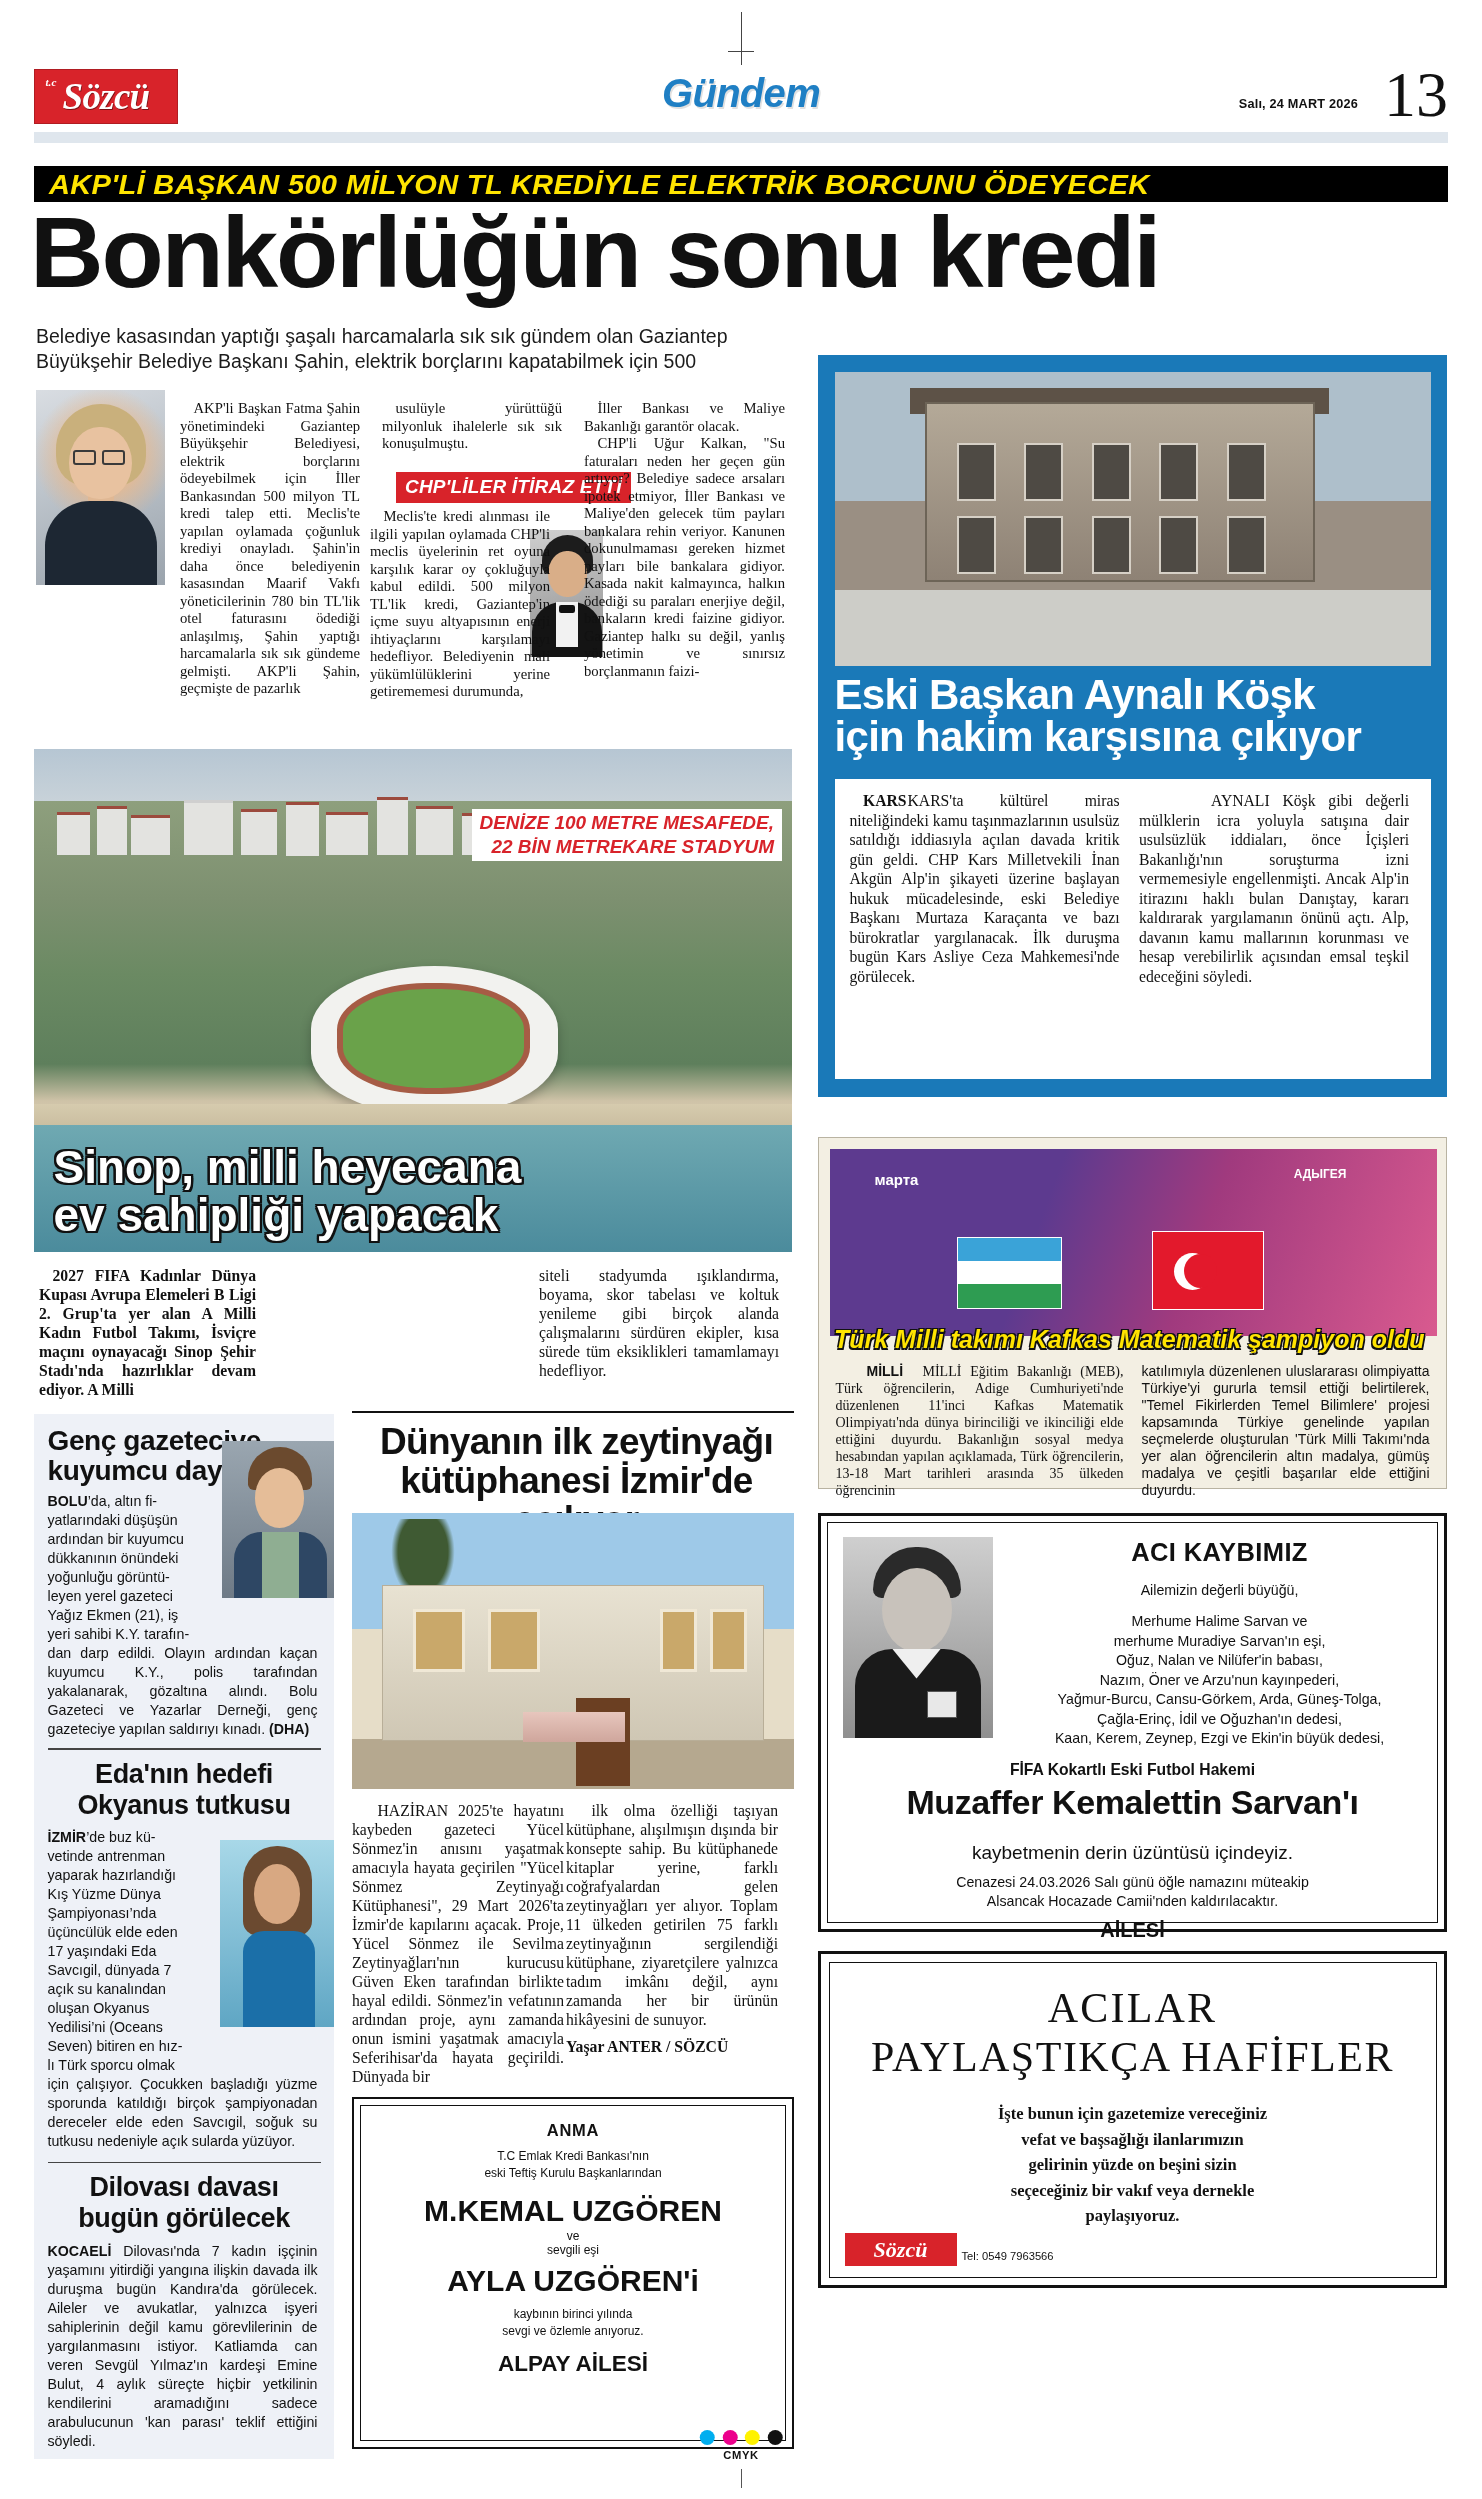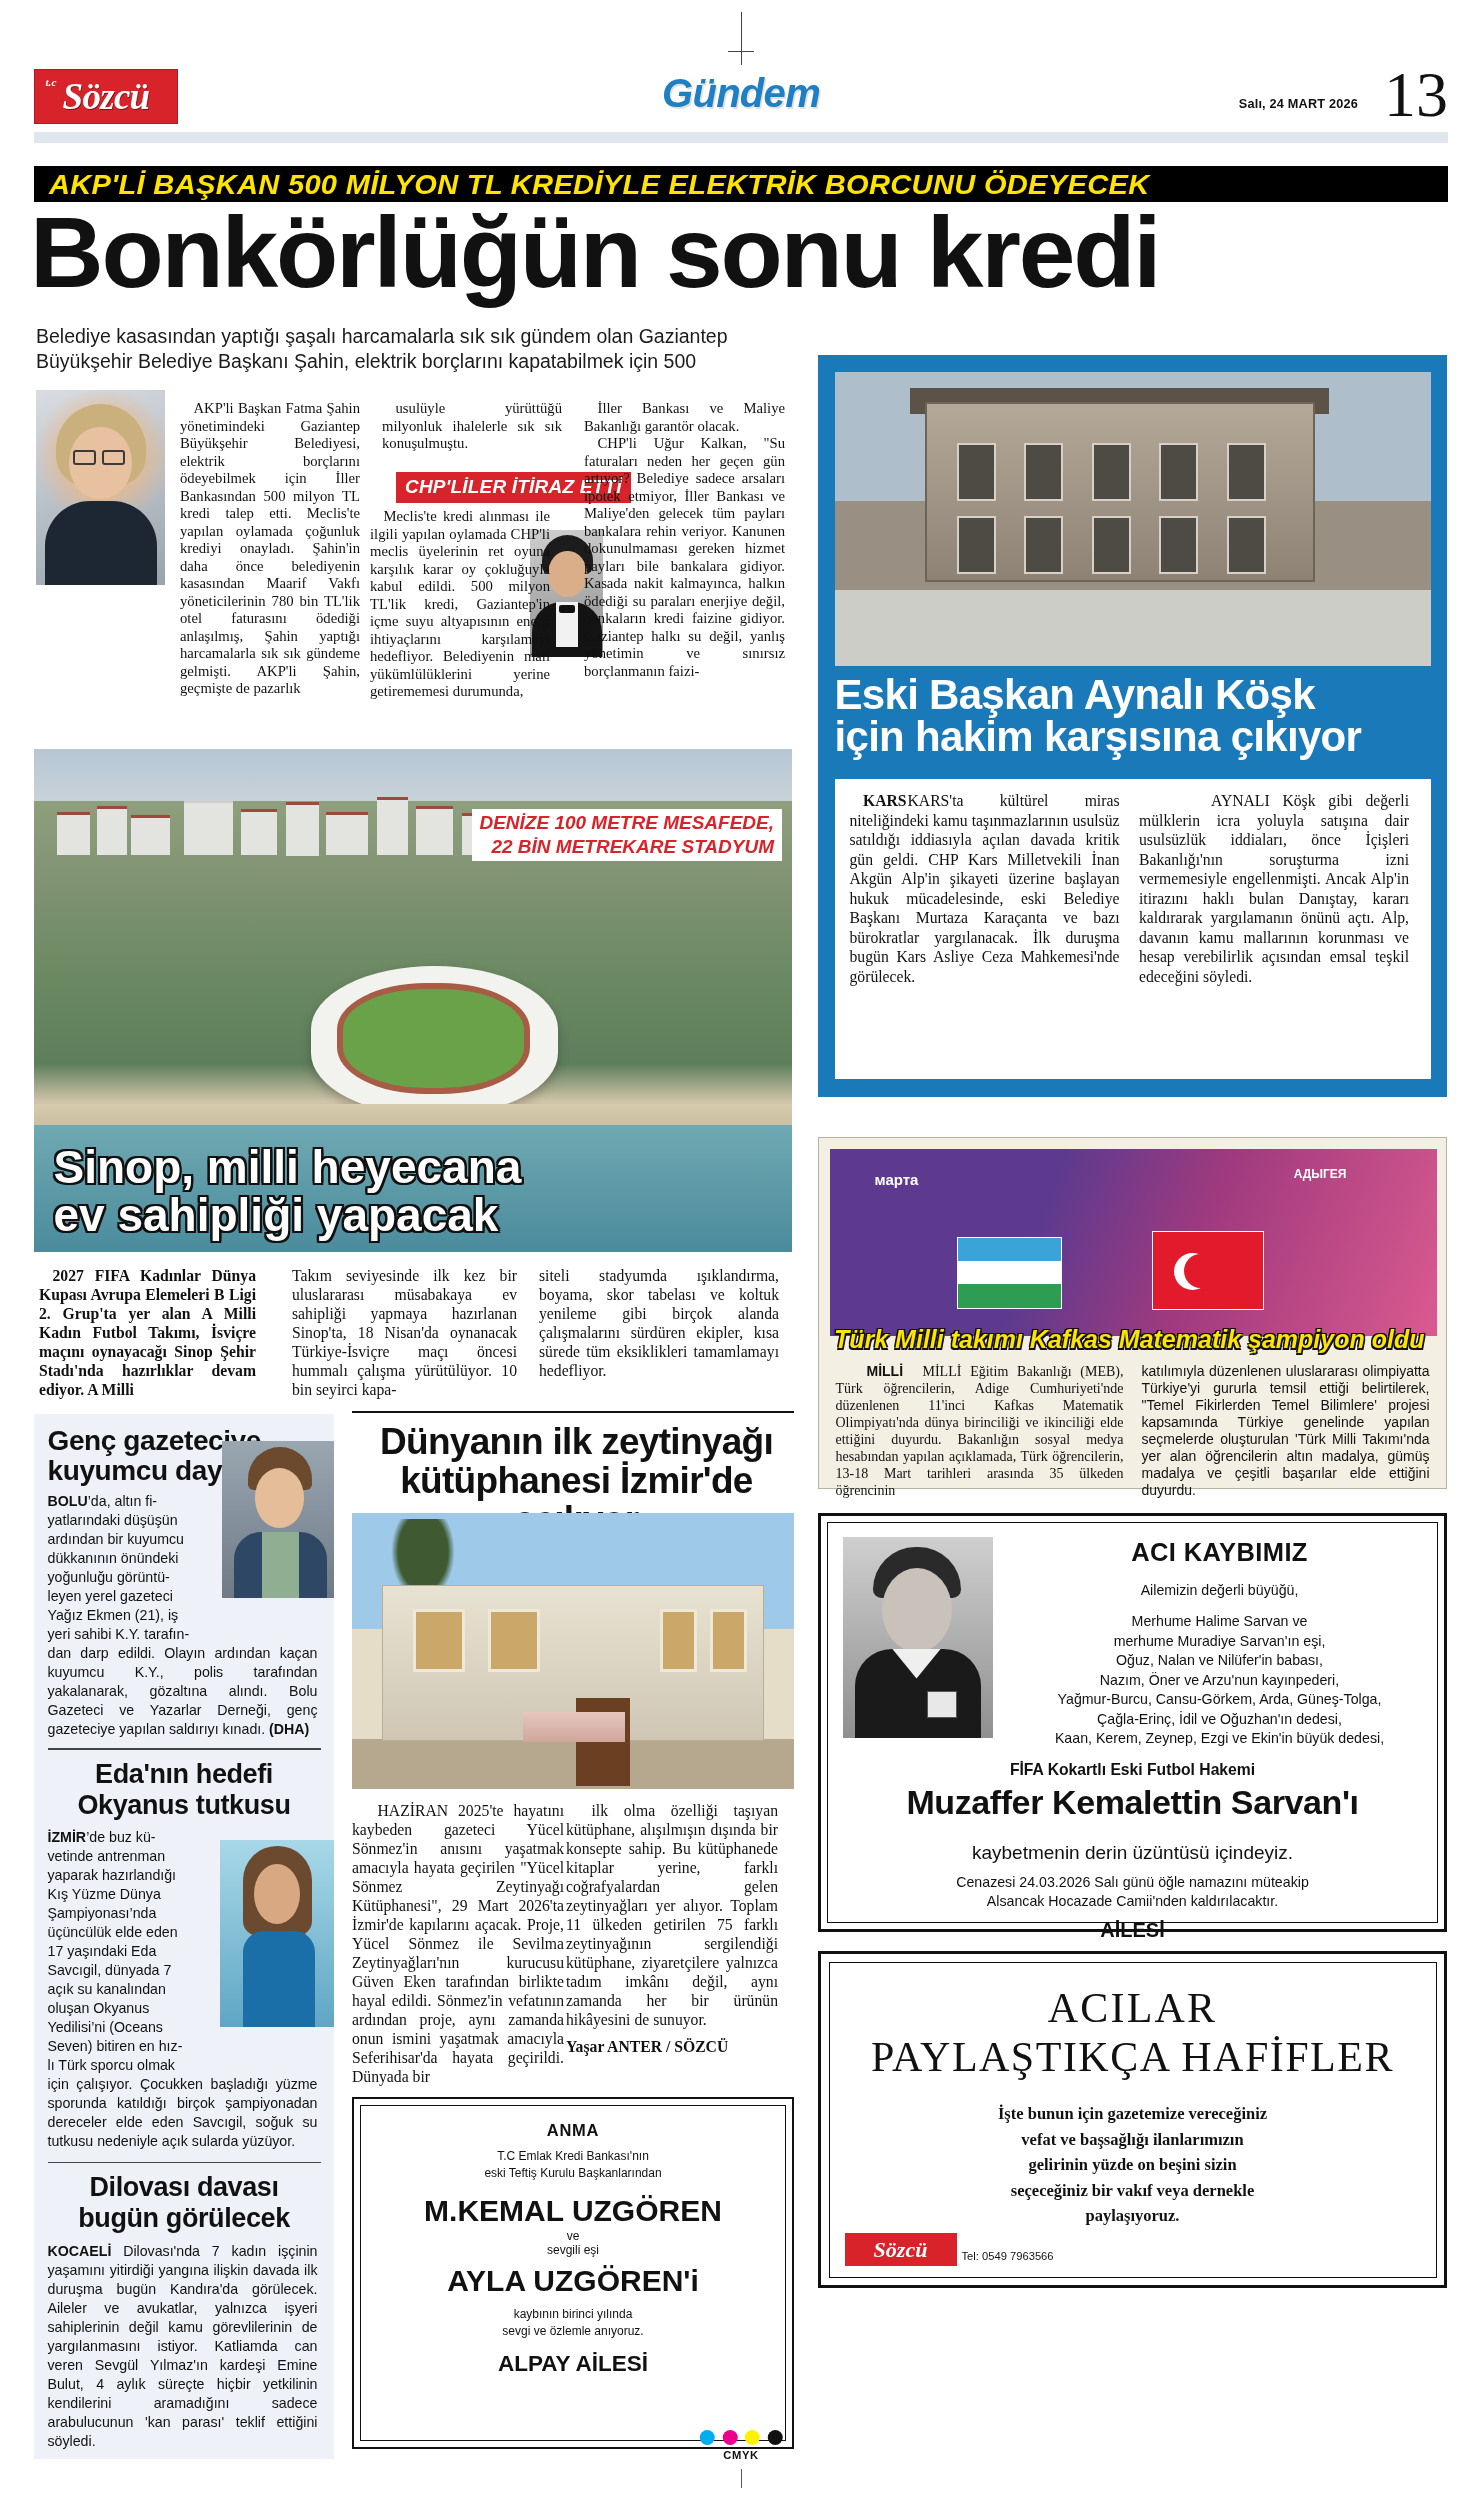--- a/index.html
+++ b/index.html
@@ -374,23 +374,20 @@
     </div>
     <div class="sinop-title">
       <div>Sinop, milli heyecana</div>
       <div>ev sahipliği yapacak</div>
     </div>
   </div>
 
   <div class="col" style="left:39px; top:1266px; width:217px; font-size:15.7px; line-height:19px;font-weight:bold;">
     <p>2027 FIFA Kadınlar Dünya Kupası Avrupa Elemeleri B Ligi 2. Grup'ta yer alan A Milli Kadın Futbol Takımı, İsviçre maçını oynayacağı Sinop Şehir Stadı'nda hazırlıklar devam ediyor. A Milli</p>
   </div>
-  <div class="col" style="left:292px; top:1266px; width:225px; font-size:15.7px; line-height:19px;">
-    <p class="noind">Takım seviyesinde ilk kez bir uluslararası müsabakaya ev sahipliği yapmaya hazırlanan Sinop'ta, 18 Nisan'da oynanacak Türkiye-İsviçre maçı öncesi hummalı çalışma yürütülüyor. 10 bin seyirci kapa-</p>
-  </div>
   <div class="col" style="left:539px; top:1266px; width:240px; font-size:15.7px; line-height:19px;">
     <p class="noind">siteli stadyumda ışıklandırma, boyama, skor tabelası ve koltuk yenileme gibi birçok alanda çalışmalarını sürdüren ekipler, kısa sürede tüm eksiklikleri tamamlamayı hedefliyor.</p>
   </div>
 
   <div class="bluebox">
     <div class="bluebox-photo">
       <div class="bb-roof"></div>
       <div class="bb-house">
         <div class="bb-win" style="left:30px; top:39px;"></div>
         <div class="bb-win" style="left:97px; top:39px;"></div>

